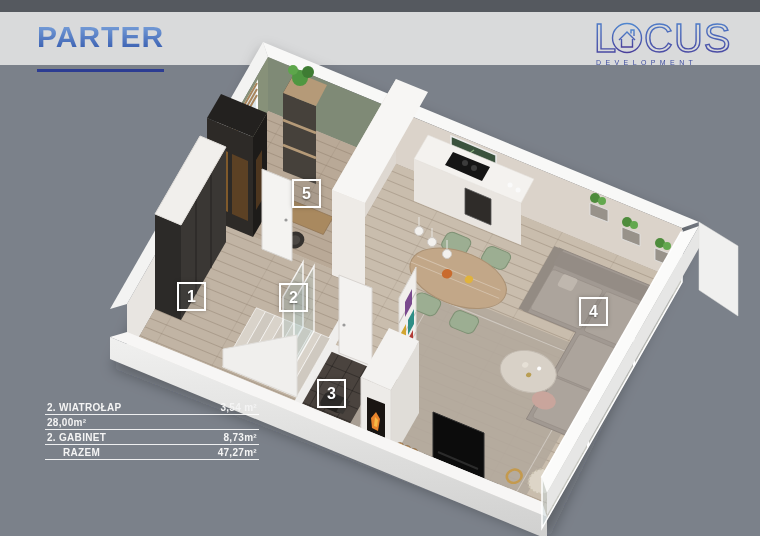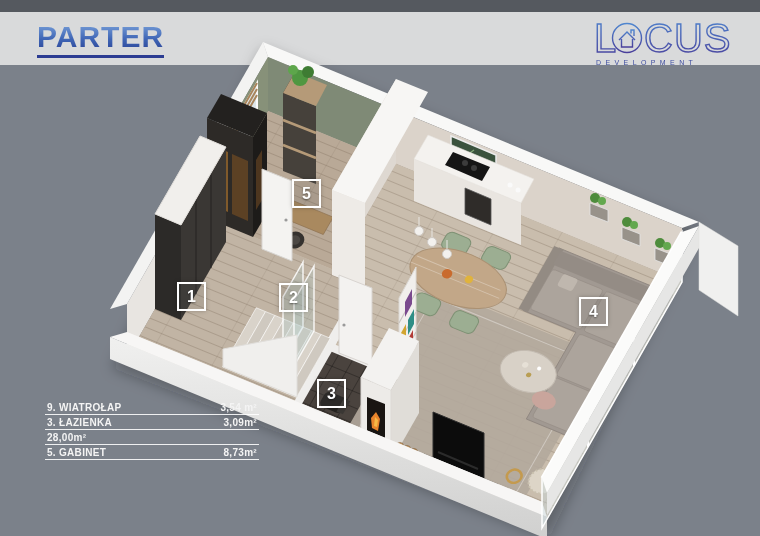--- a/index.html
+++ b/index.html
@@ -5,21 +5,21 @@
   html,body{margin:0;padding:0;}
   body{width:760px;height:536px;overflow:hidden;font-family:"Liberation Sans",sans-serif;}
   .stage{position:relative;width:760px;height:536px;background:#7b818a;overflow:hidden;}
   .top-strip{position:absolute;left:0;top:0;width:760px;height:12px;background:#55595f;}
   .band{position:absolute;left:0;top:12px;width:760px;height:53px;background:#d9dadb;}
   .page-title{
     position:absolute;left:37px;top:20px;margin:0;
     font-size:30px;font-weight:bold;letter-spacing:1px;line-height:1.1;
     background:linear-gradient(180deg,#83abe0 0%,#3f65b5 55%,#263a8e 100%);
     -webkit-background-clip:text;background-clip:text;color:transparent;
-    border-bottom:3px solid #2c3c92;padding-bottom:2px;display:inline-block;
+    border-bottom:3px solid #2c3c92;padding-bottom:16px;display:inline-block;
   }
   .logo{position:absolute;right:26px;top:15px;width:142px;height:52px;}
   .plan-svg{position:absolute;left:0;top:0;width:760px;height:536px;}
   .badge{
     position:absolute;width:25px;height:25px;border:2px solid #ffffff;
     background:rgba(90,90,90,0.16);color:#ffffff;font-size:16px;font-weight:bold;
     display:flex;align-items:center;justify-content:center;
     text-shadow:0 1px 2px rgba(0,0,0,0.45);box-shadow:0 0 4px rgba(0,0,0,0.25);
   }
   .legend{position:absolute;left:45px;top:400px;width:214px;}
@@ -304,28 +304,28 @@
   </svg>
 
   <div class="badge" style="left:177px;top:282px;">1</div>
   <div class="badge" style="left:279px;top:283px;">2</div>
   <div class="badge" style="left:317px;top:379px;">3</div>
   <div class="badge" style="left:579px;top:297px;">4</div>
   <div class="badge" style="left:292px;top:179px;">5</div>
 
   <div class="legend">
     <div class="legend-row">
-      <span class="legend-label">9. WIATROŁAP</span>
+      <span class="legend-label">2. WIATROŁAP</span>
       <span class="legend-value">3,54 m²</span>
-    </div>
-    <div class="legend-row">
-      <span class="legend-label">3. ŁAZIENKA</span>
-      <span class="legend-value">3,09m²</span>
     </div>
     <div class="legend-row">
       <span class="legend-value">28,00m²</span>
     </div>
     <div class="legend-row">
-      <span class="legend-label">5. GABINET</span>
+      <span class="legend-label">2. GABINET</span>
       <span class="legend-value">8,73m²</span>
+    </div>
+    <div class="legend-row total">
+      <span class="legend-label">RAZEM</span>
+      <span class="legend-value">47,27m²</span>
     </div>
   </div>
 </div>
 
 </body></html>

